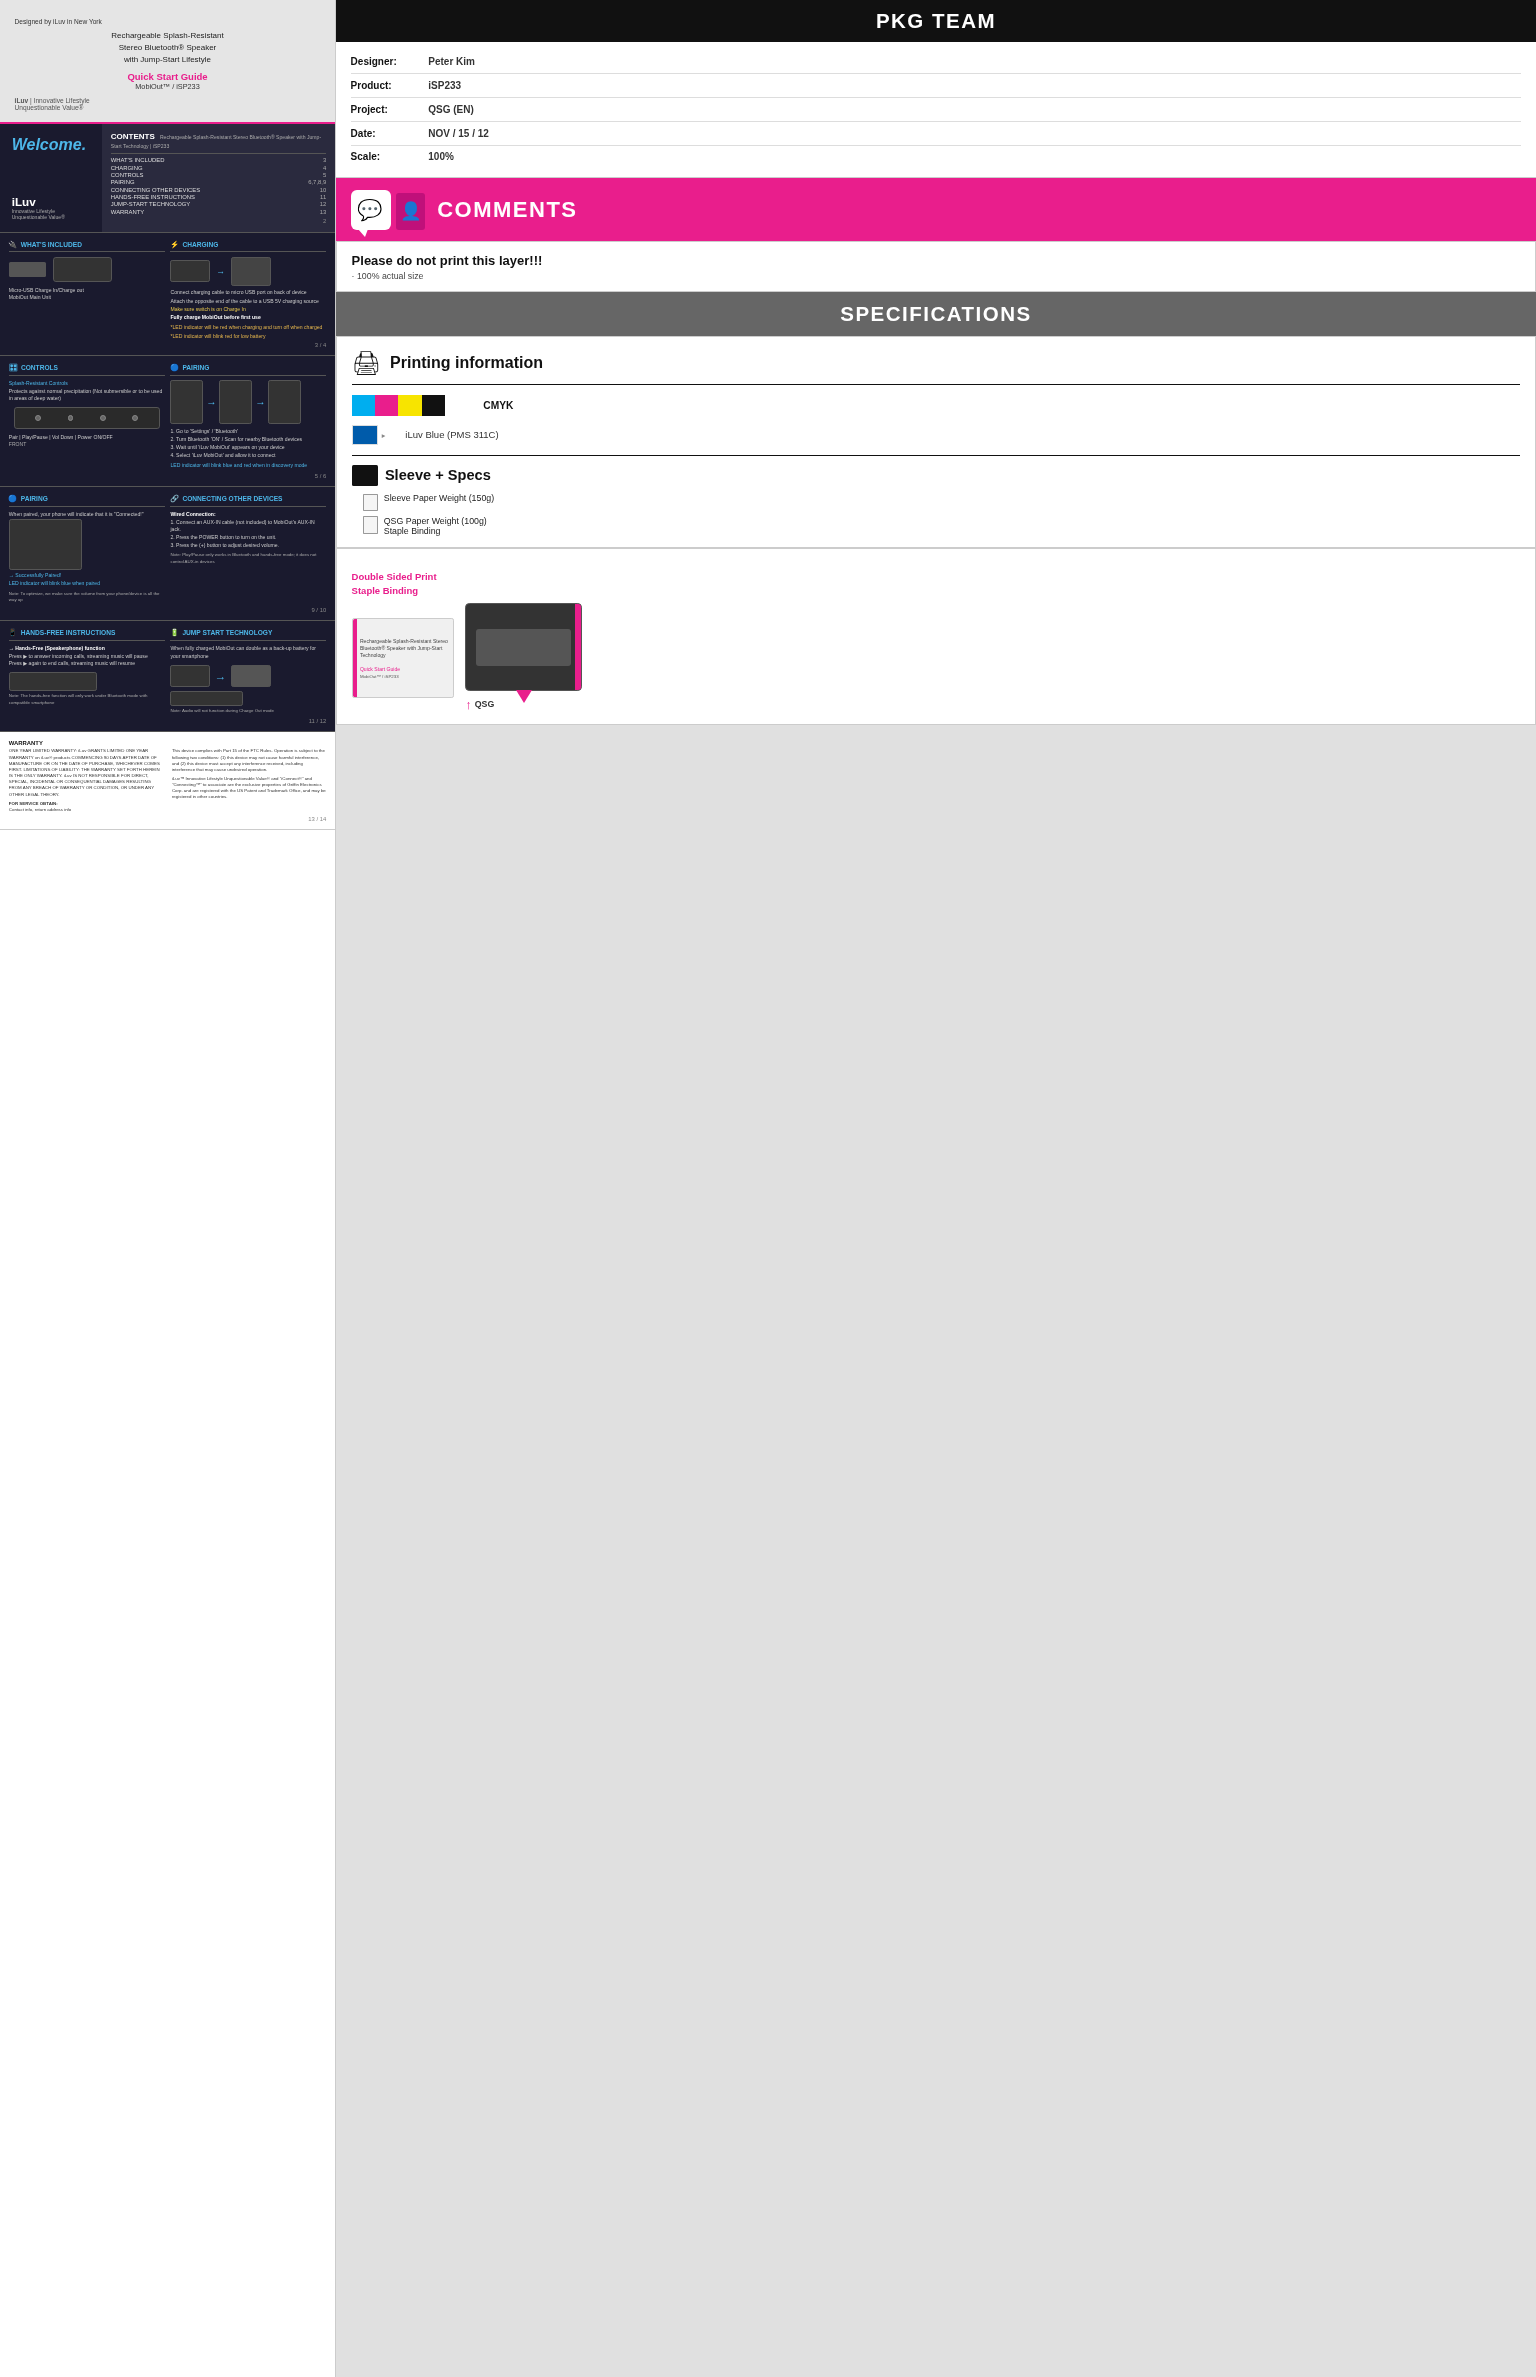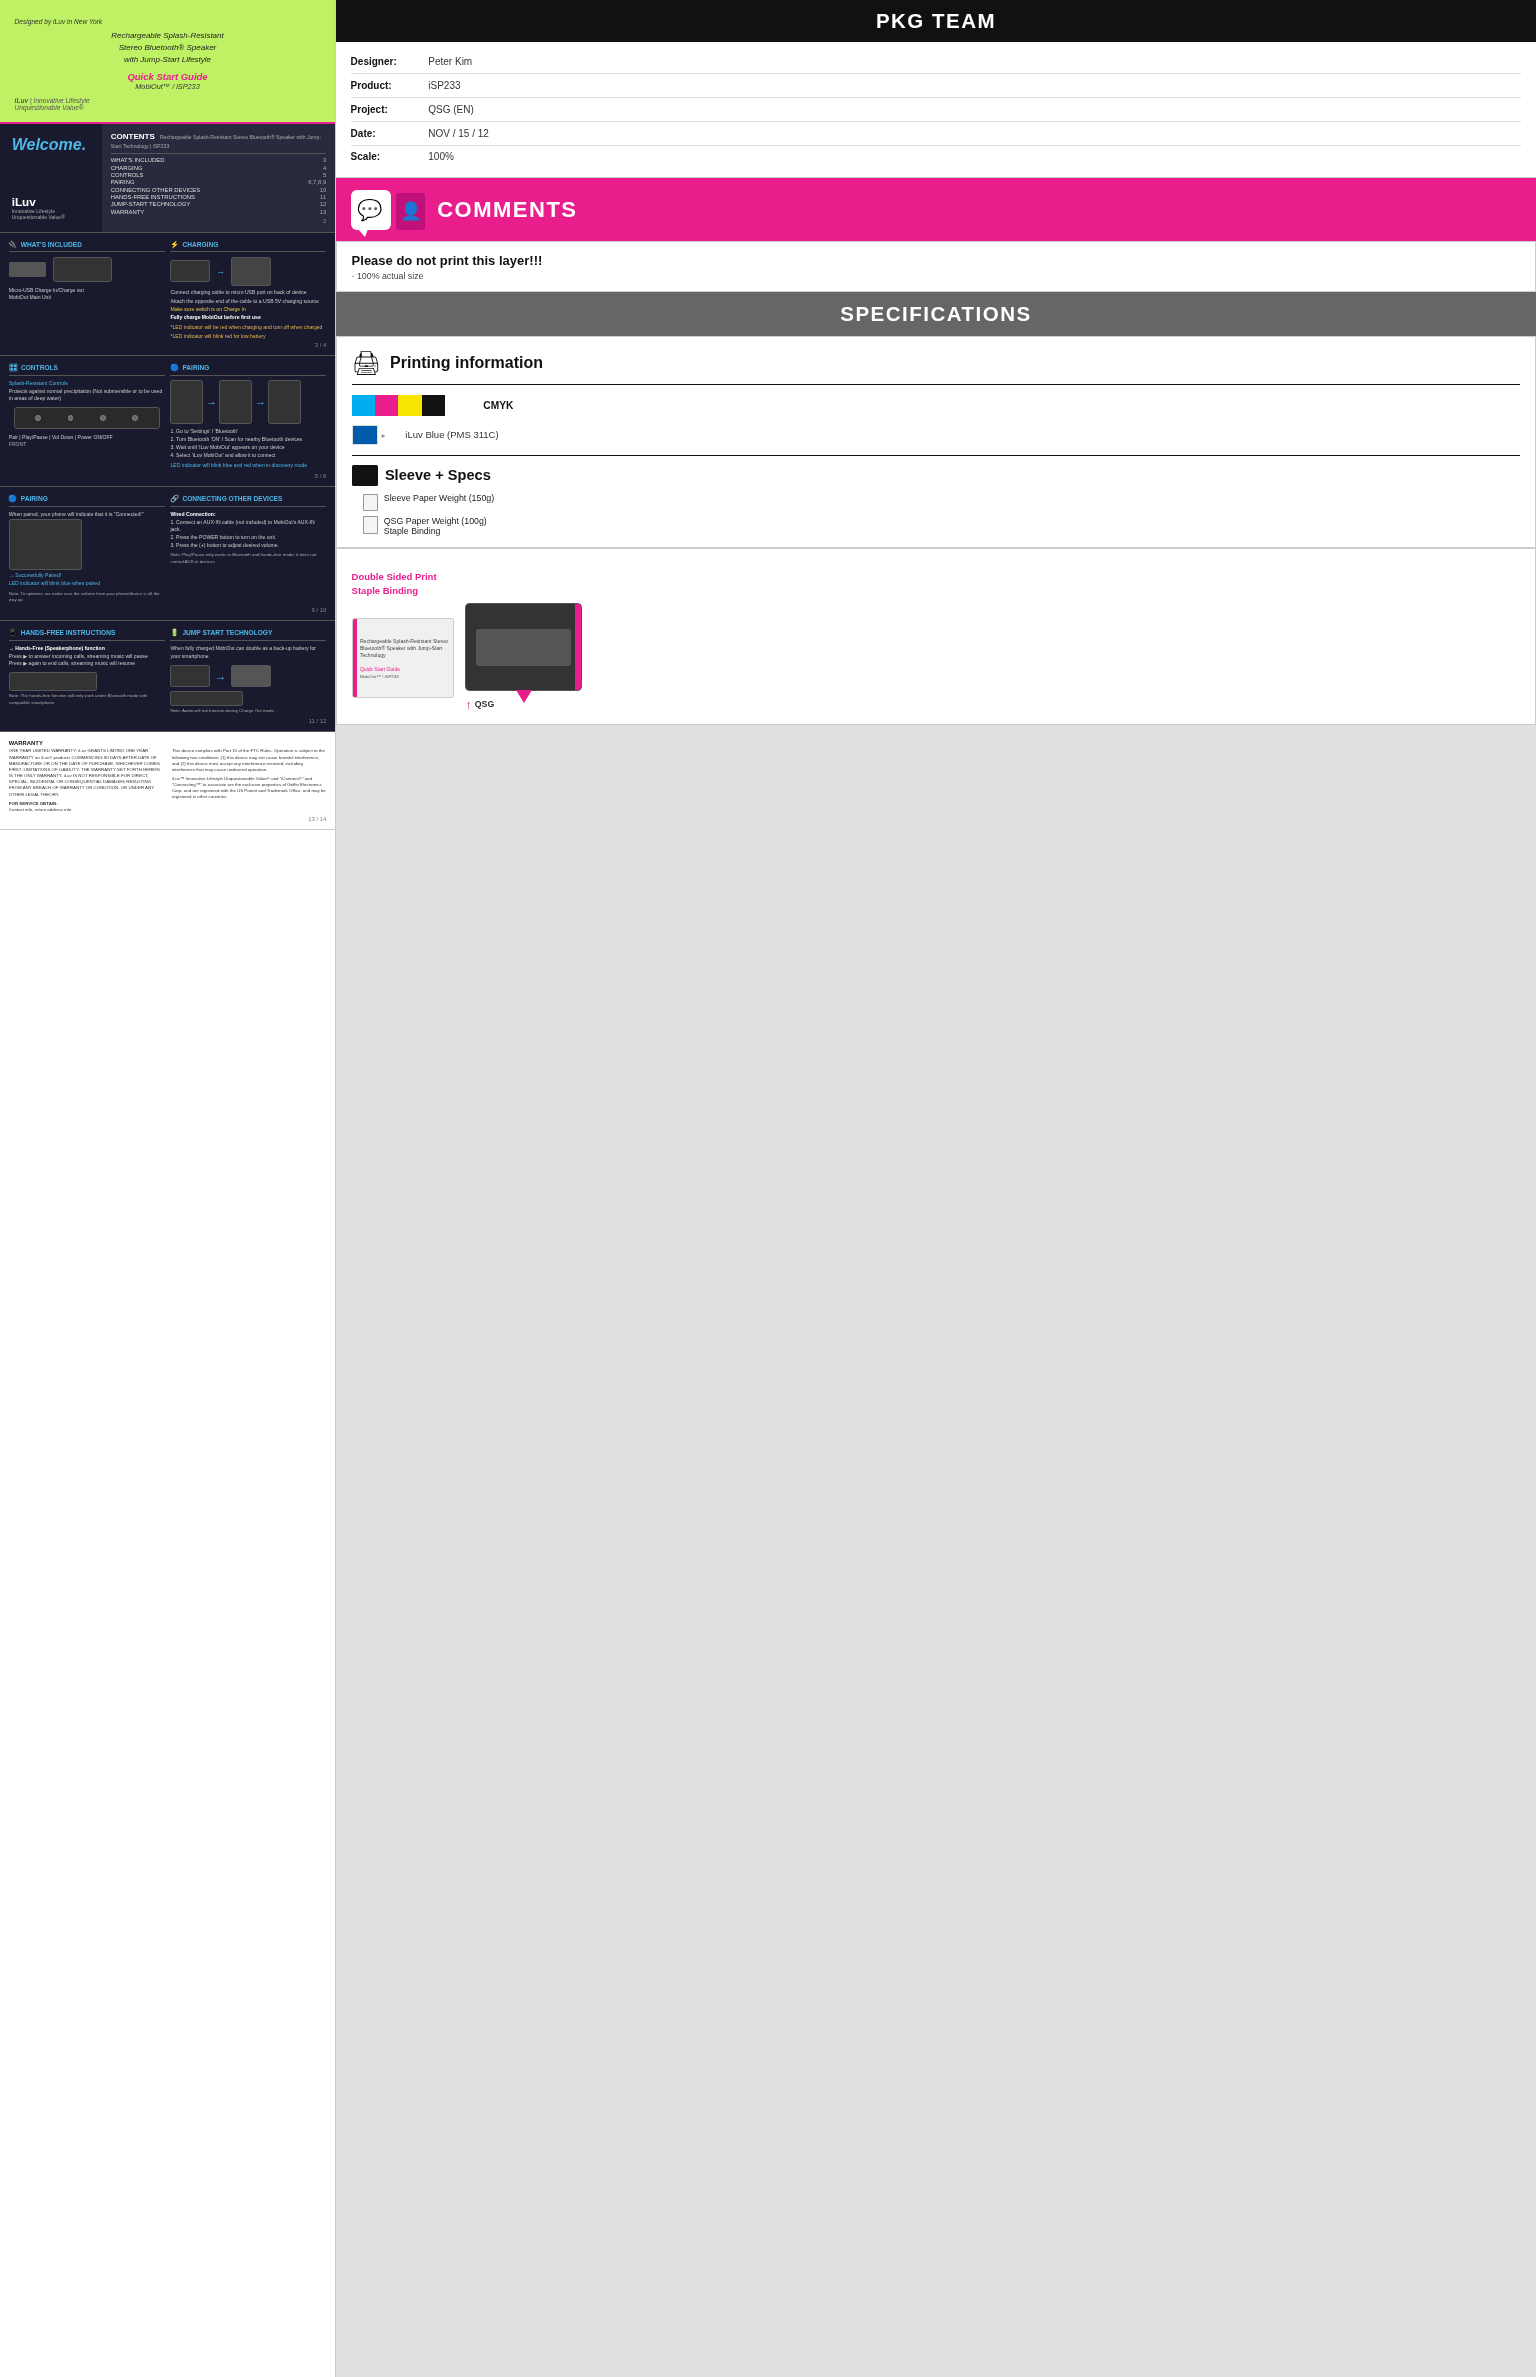--- a/index.html
+++ b/index.html
@@ -19,23 +19,22 @@
       border-right: 1.5px solid #ccc;
       display: flex;
       flex-direction: column;
       gap: 0;
     }
 
     
     .page-cover {
       border-bottom: 2.2px solid #e91e8c;
       padding: 17.6px 14.6px 11.7px 14.6px;
-      background: #bef264;
+      background: #e5e5e5;
       min-height: 102px;
-      font-style: italic;
     }
     .page-cover .designed-by {
       font-size: 6.6px;
       color: #333;
       margin-bottom: 5.9px;
     }
     .page-cover .product-title {
       font-size: 8px;
       color: #222;
       text-align: center;
@@ -322,20 +321,21 @@
       font-size: 10px;
     }
     .pkg-field:last-child { border-bottom: none; }
     .pkg-label {
       font-weight: bold;
       min-width: 66px;
       color: #111;
     }
     .pkg-value {
       color: #333;
+      font-weight: bold;
     }
 
     
     .comments-section {
       background: #e91e8c;
       display: flex;
       align-items: center;
       gap: 11.7px;
       padding: 11.7px 14.6px;
     }

